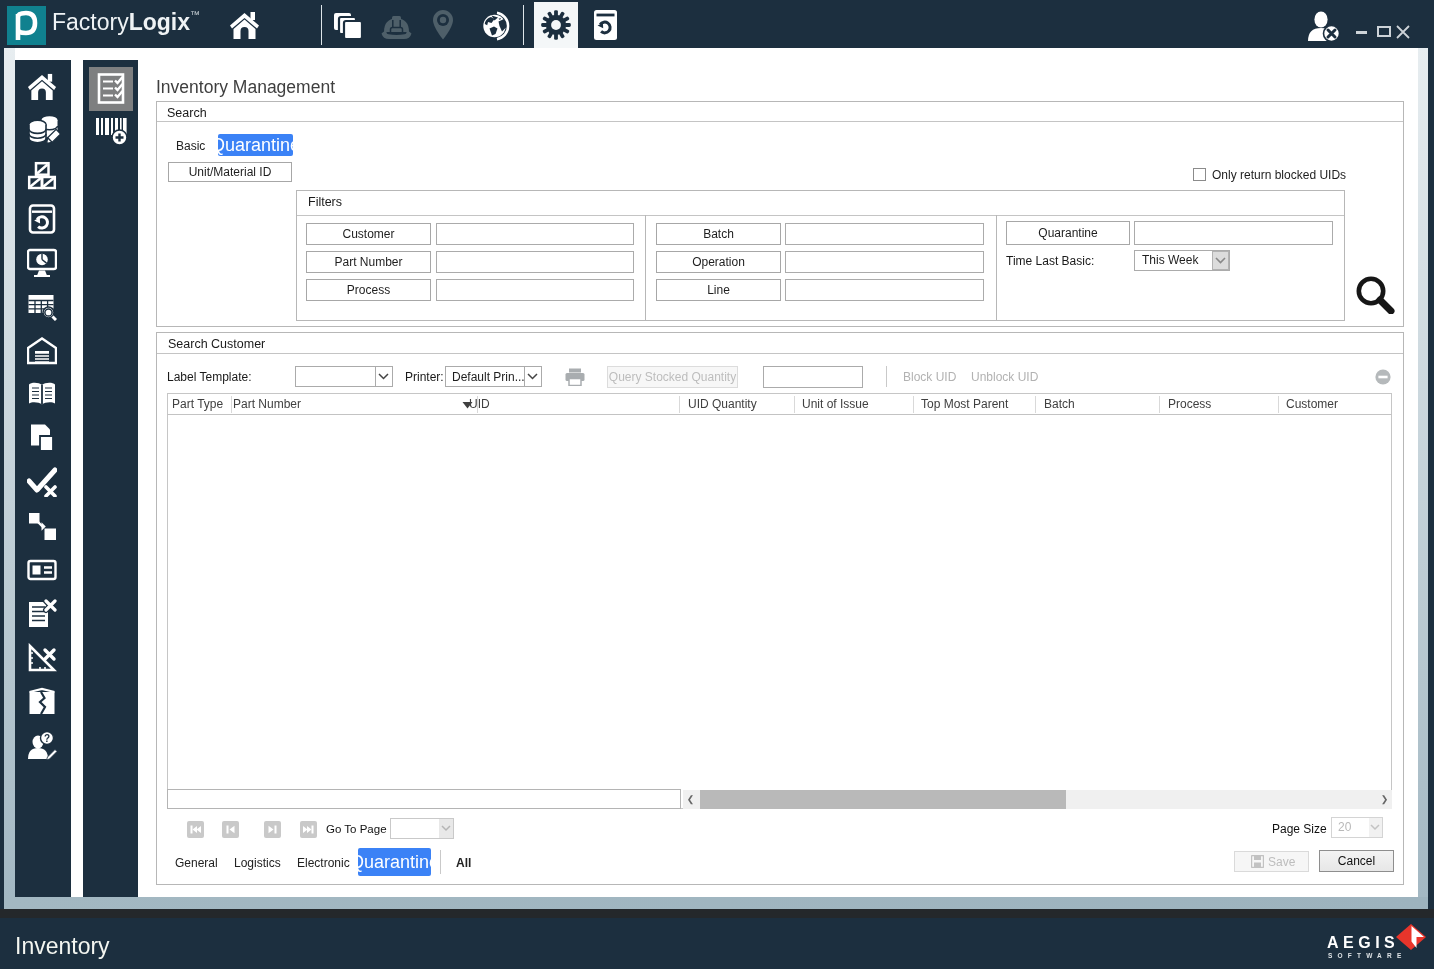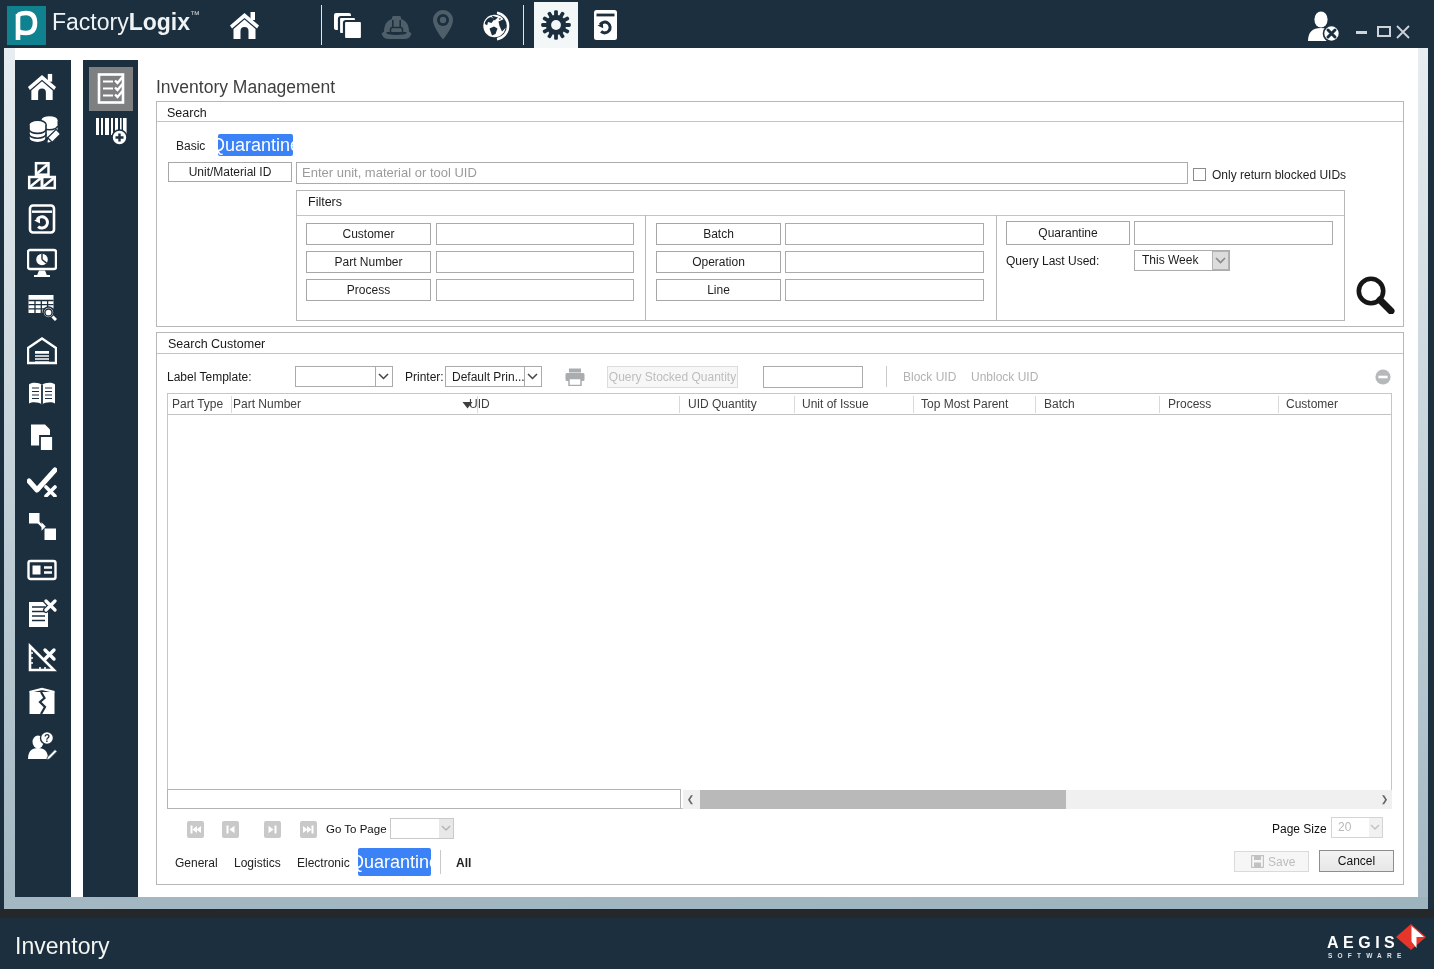--- a/index.html
+++ b/index.html
@@ -242,21 +242,20 @@
 </svg>
 
 <div class="abs" style="left:156px;top:77px;font-size:17.5px;color:#3f3f3f">Inventory Management</div>
 
 <div class="gb" style="left:156px;top:101px;width:1248px;height:226px"></div>
 <div class="gbt" style="left:167px;top:106px">Search</div>
 <div class="abs" style="left:157px;top:121px;width:1246px;height:1px;background:#c4c4c4"></div>
 <div class="lbl" style="left:176px;top:139px;color:#222">Basic</div>
 <div class="dtab" style="left:218px;top:134px;width:75px;height:22px">Quarantine</div>
 <div class="btn" style="left:168px;top:162px;width:124px;height:20px">Unit/Material ID</div>
-<div class="inp" style="left:296px;top:162px;width:892px;height:22px;font-size:13px;color:#9b9b9b;line-height:20px;padding-left:5px">Enter unit, material or tool UID</div>
 <div class="abs" style="left:1193px;top:168px;width:13px;height:13px;border:1px solid #8b8b8b;background:#fff"></div>
 <div class="lbl" style="left:1212px;top:168px;font-size:12px">Only return blocked UIDs</div>
 
 <div class="gb" style="left:296px;top:190px;width:1049px;height:131px"></div>
 <div class="gbt" style="left:308px;top:195px">Filters</div>
 <div class="abs" style="left:297px;top:215px;width:1047px;height:1px;background:#c4c4c4"></div>
 <div class="abs" style="left:645px;top:215px;width:1px;height:105px;background:#b7b7b7"></div>
 <div class="abs" style="left:996px;top:215px;width:1px;height:105px;background:#b7b7b7"></div>
 <div class="btn" style="left:306px;top:223px;width:125px;height:22px">Customer</div>
 <div class="inp" style="left:436px;top:223px;width:198px;height:22px"></div>
@@ -265,21 +264,21 @@
 <div class="btn" style="left:306px;top:279px;width:125px;height:22px">Process</div>
 <div class="inp" style="left:436px;top:279px;width:198px;height:22px"></div>
 <div class="btn" style="left:656px;top:223px;width:125px;height:22px">Batch</div>
 <div class="inp" style="left:785px;top:223px;width:199px;height:22px"></div>
 <div class="btn" style="left:656px;top:251px;width:125px;height:22px">Operation</div>
 <div class="inp" style="left:785px;top:251px;width:199px;height:22px"></div>
 <div class="btn" style="left:656px;top:279px;width:125px;height:22px">Line</div>
 <div class="inp" style="left:785px;top:279px;width:199px;height:22px"></div>
 <div class="btn" style="left:1006px;top:221px;width:124px;height:24px">Quarantine</div>
 <div class="inp" style="left:1134px;top:221px;width:199px;height:24px"></div>
-<div class="lbl" style="left:1006px;top:254px;color:#1a1a1a">Query Last Used:</div>
+<div class="lbl" style="left:1006px;top:254px;color:#1a1a1a">Time Last Basic:</div>
 <div class="inp" style="left:1134px;top:250px;width:96px;height:21px"></div>
 <div class="lbl" style="left:1142px;top:253px">This Week</div>
 <div class="abs" style="left:1212px;top:251px;width:17px;height:19px;background:#dcdcdc;border:1px solid #b2b2b2"></div>
 <svg class="abs" style="left:1215px;top:257px" width="11" height="7" viewBox="0 0 11 7">
       <path d="M1 1 l4.5 4.5 L10 1" fill="none" stroke="#888" stroke-width="1.6"></path>
     </svg>
 <svg class="abs" style="left:1354px;top:274px" width="46" height="40" viewBox="0 0 46 40">
 <circle cx="17" cy="17" r="12.2" fill="none" stroke="#161616" stroke-width="4.6"></circle>
 <path d="M26 26 L37 37" stroke="#161616" stroke-width="7" stroke-linecap="round"></path>
 </svg>

